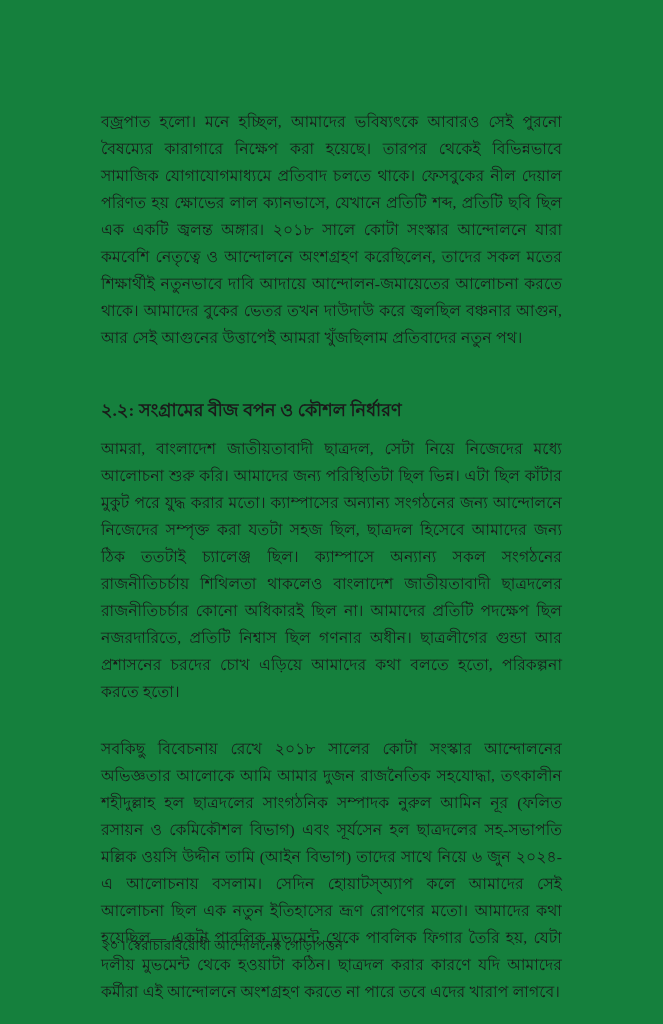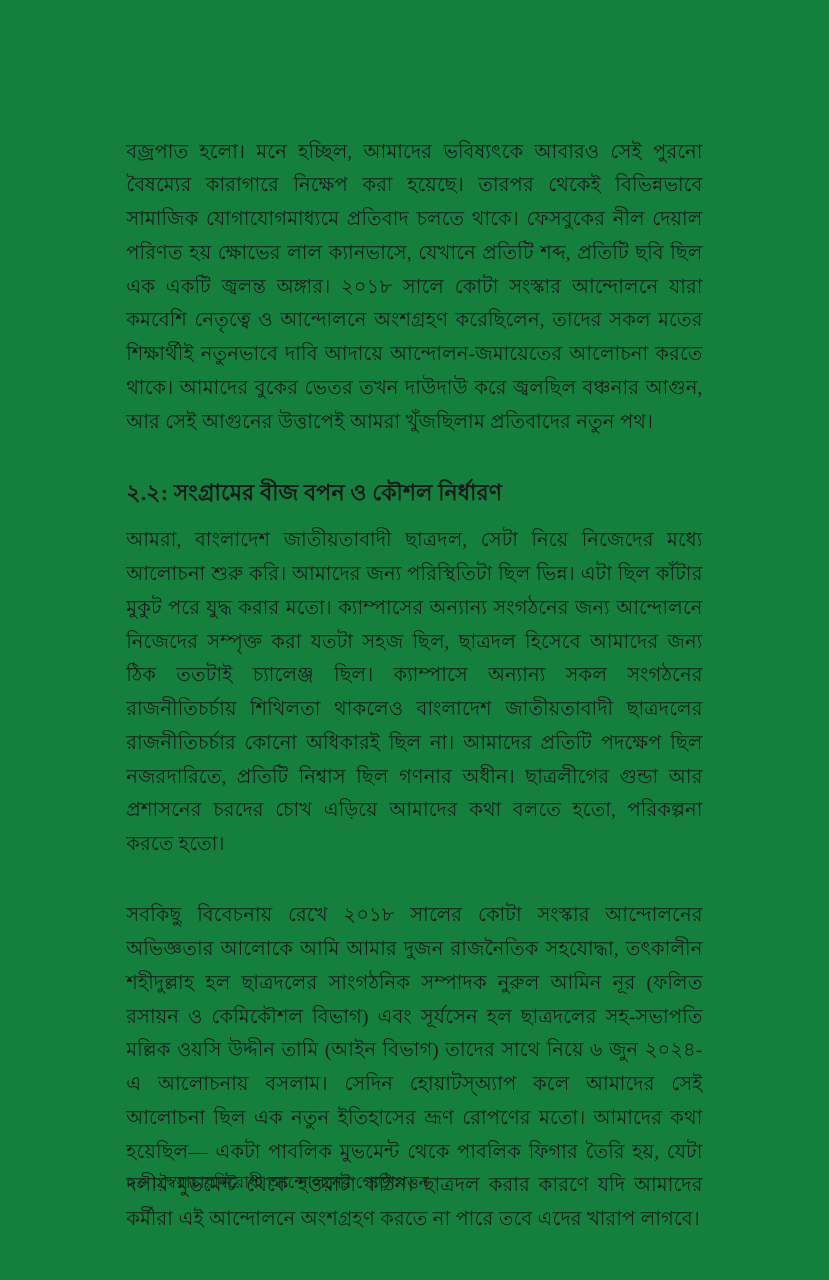--- a/index.html
+++ b/index.html
@@ -48,21 +48,21 @@
     margin: 0;
     padding: 0;
     font-size: 17.6px;
     line-height: 27px;
     font-weight: bold;
     text-align: left;
     letter-spacing: 0.1px;
   }
 
   .heading-block {
-    margin-top: 30px;
+    margin-top: 46px;
     margin-bottom: 11px;
   }
 
   .footer {
     position: absolute;
     left: 101px;
     top: 936px;
     width: 461px;
     font-size: 13.4px;
     line-height: 20px;

